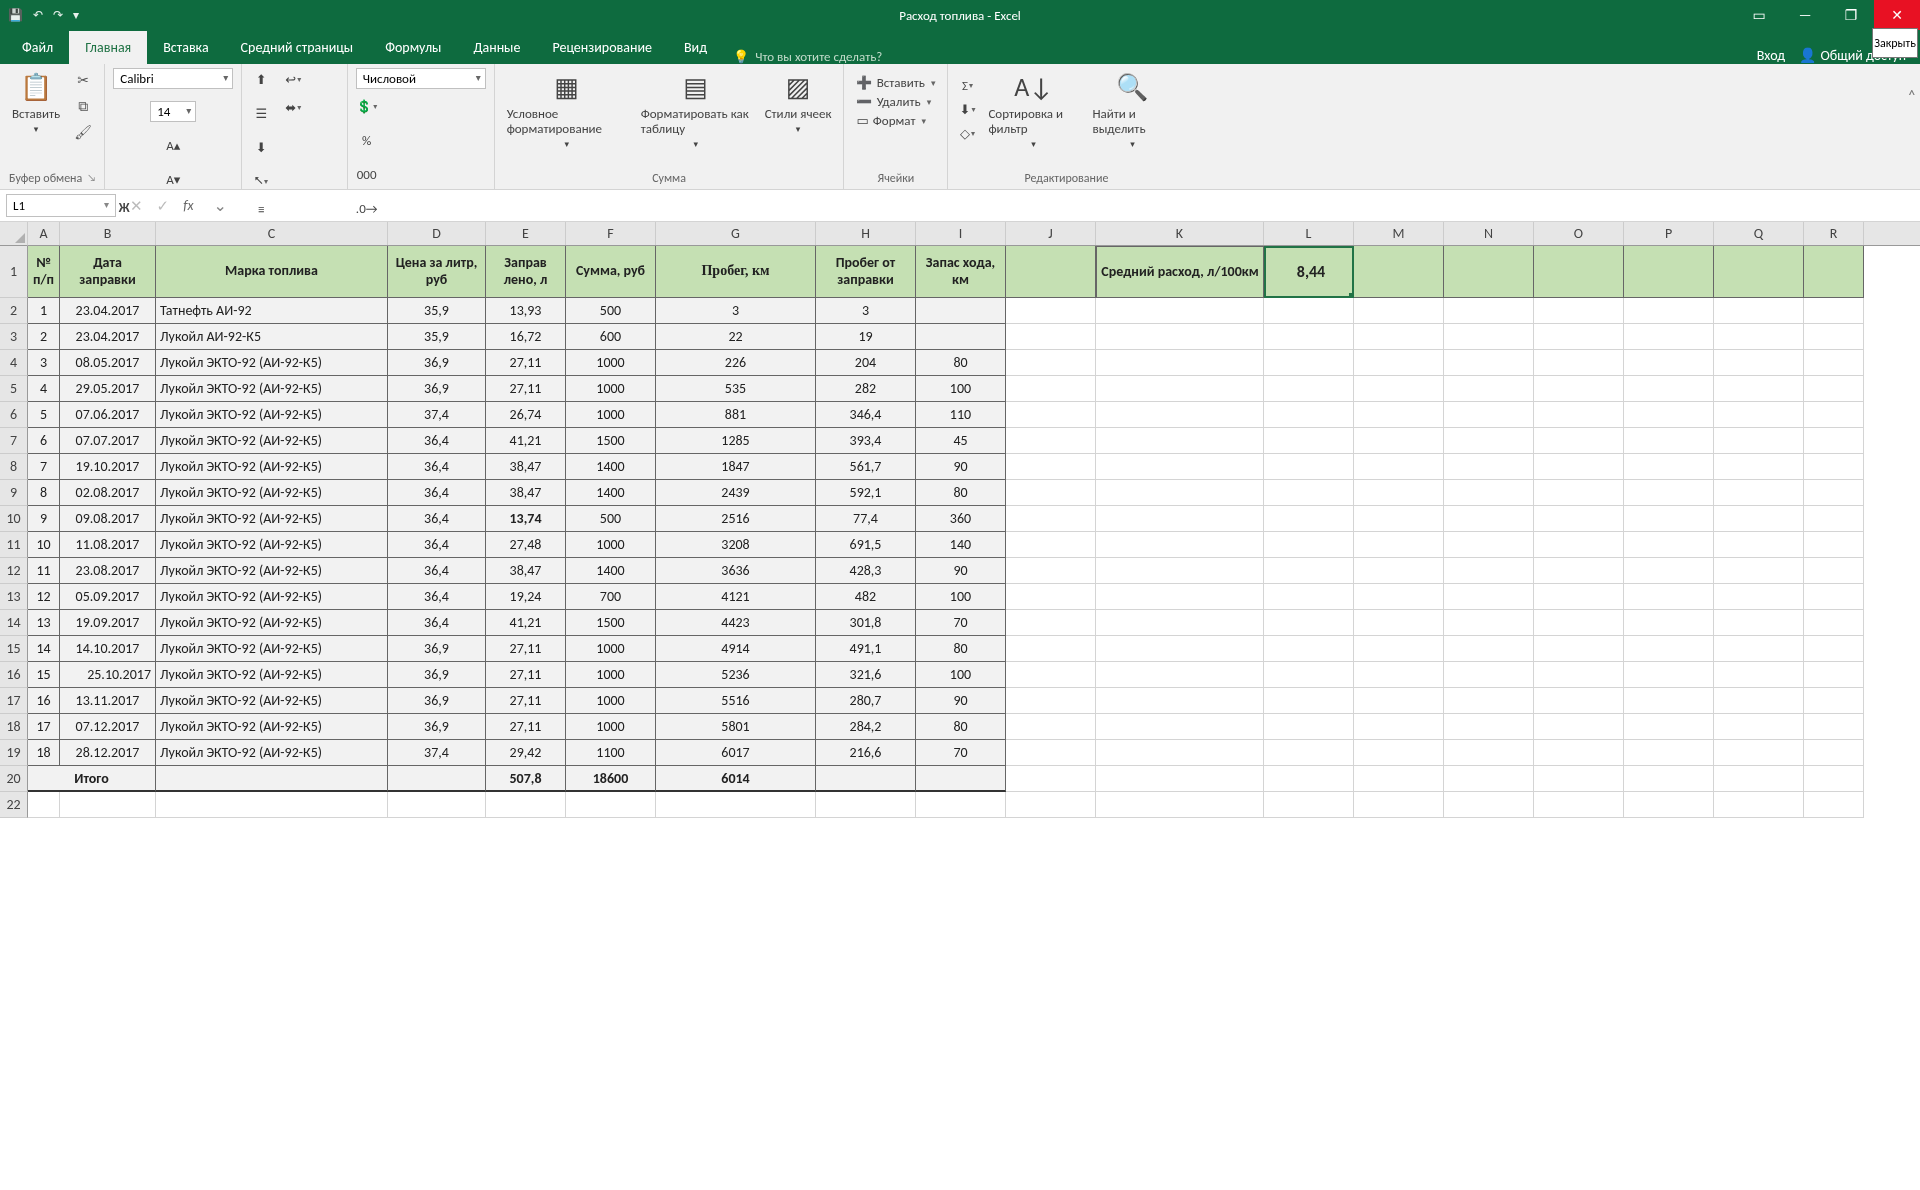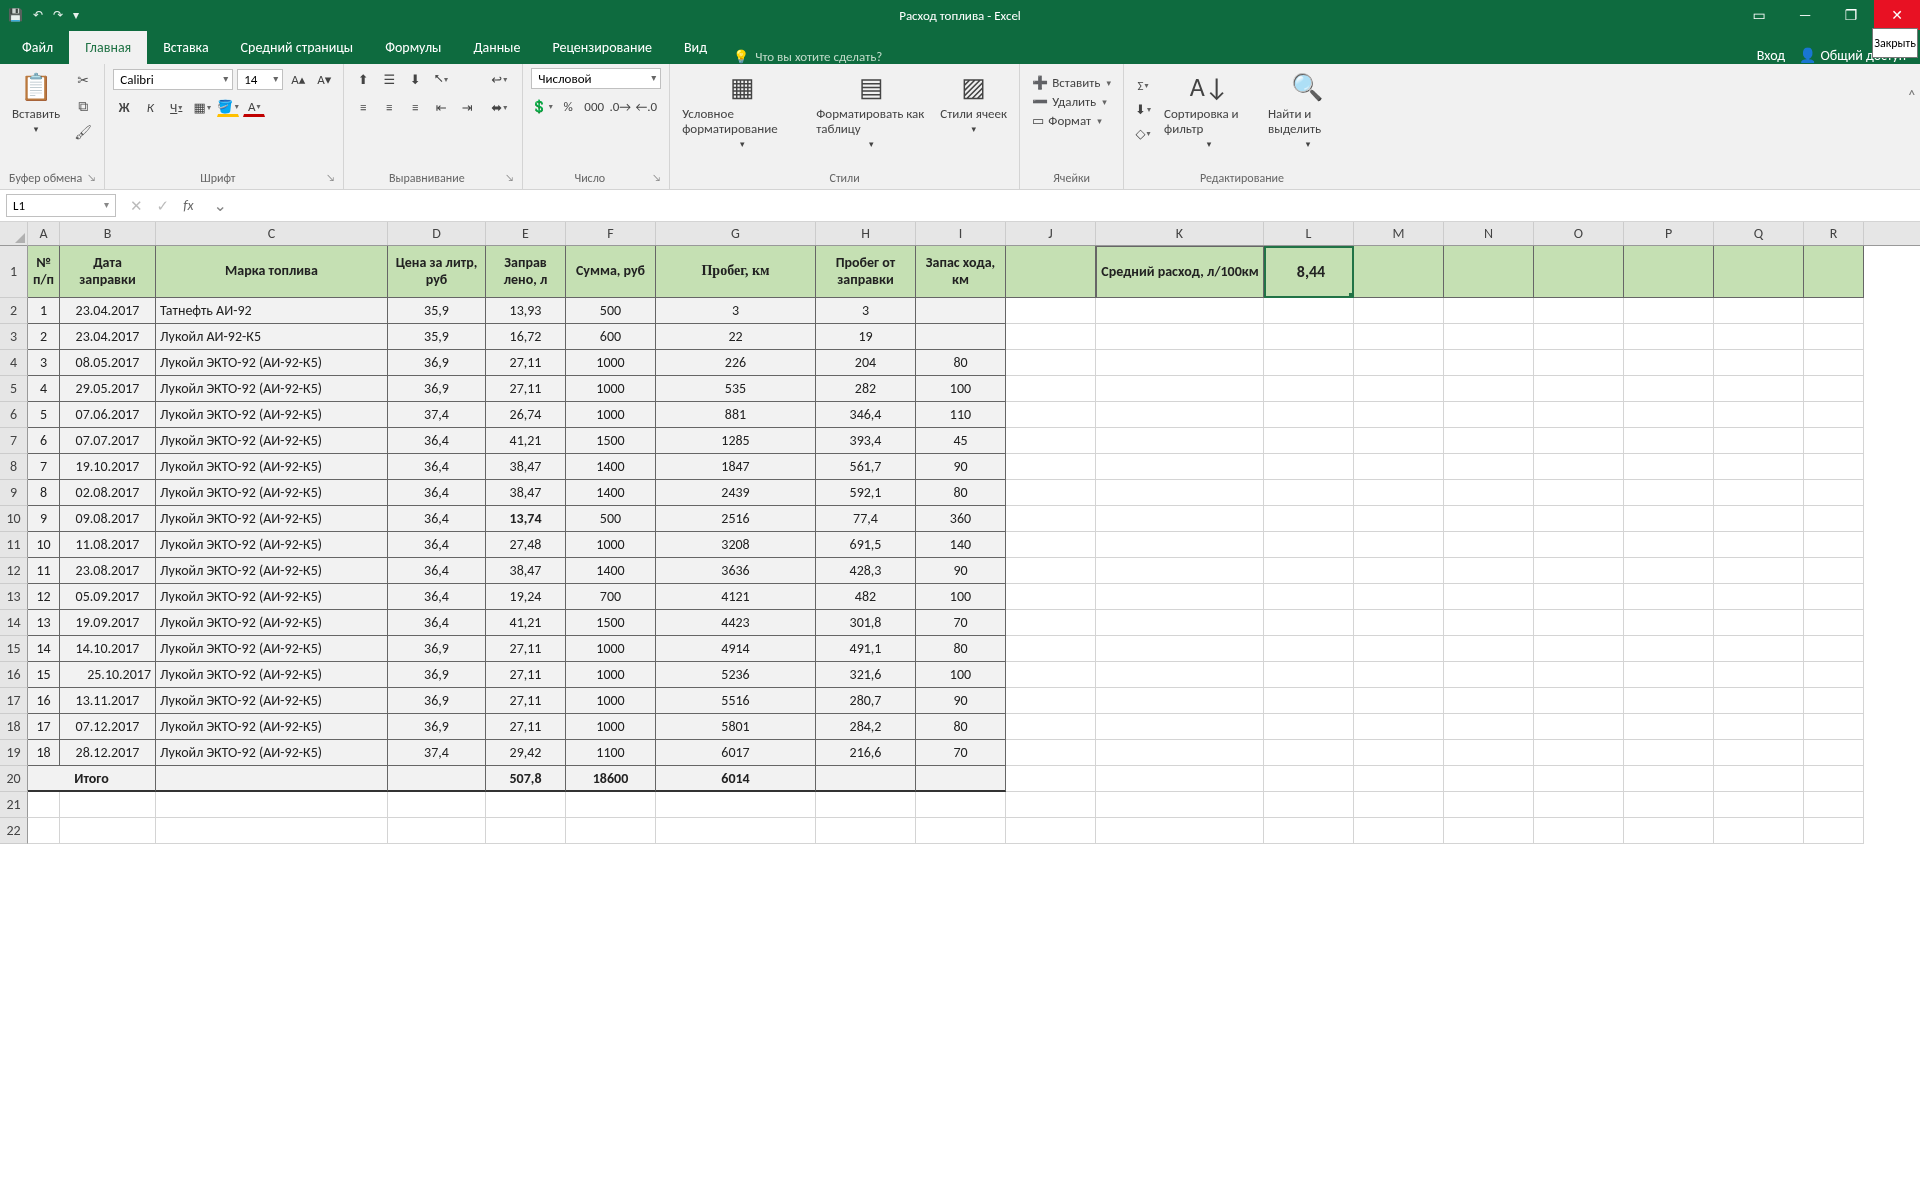--- a/index.html
+++ b/index.html
@@ -27,21 +27,21 @@
 
 .ribbon { background: #f1f1f1; border-bottom: 1px solid #d4d4d4; display: flex; height: 126px; }
 .group { border-right: 1px solid #d4d4d4; padding: 4px 8px 2px; display: flex; flex-direction: column; position: relative; }
 .group-label { text-align: center; font-size: 12px; color: #666; margin-top: auto; padding: 2px 0; }
 .group-label .launcher { float: right; color: #888; font-size: 10px; margin-left: 4px; }
 .group-content { display: flex; align-items: flex-start; gap: 6px; flex: 1; }
 .bigbtn { display: flex; flex-direction: column; align-items: center; gap: 2px; padding: 2px 4px; font-size: 13px; color: #444; cursor: pointer; min-width: 48px; }
 .bigbtn .ic { width: 34px; height: 34px; display: flex; align-items: center; justify-content: center; font-size: 26px; }
 .smallcol { display: flex; flex-direction: column; gap: 2px; }
 .smallbtn { width: 26px; height: 24px; display: flex; align-items: center; justify-content: center; font-size: 14px; cursor: pointer; color: #555; }
-.row { display: flex; align-items: center; gap: 4px; }
+.row { display: flex; align-items: center; gap: 12px; flex-direction: column; }
 .fontbox { border: 1px solid #c0c0c0; background: #fff; font-size: 13px; padding: 2px 18px 2px 6px; position: relative; }
 .fontbox::after { content: "▾"; position: absolute; right: 4px; font-size: 10px; color: #666; }
 .sq { width: 22px; height: 22px; border: 1px solid transparent; display: flex; align-items: center; justify-content: center; font-size: 13px; cursor: pointer; color: #444; }
 .sq.drop::after { content: "▾"; font-size: 8px; margin-left: 1px; color: #666; }
 .colorbar { border-bottom: 3px solid; padding-bottom: 0; height: 19px; }
 .num-fmt { border: 1px solid #c0c0c0; background: #fff; padding: 2px 20px 2px 6px; font-size: 13px; width: 130px; position: relative; }
 .num-fmt::after { content: "▾"; position: absolute; right: 4px; font-size: 10px; color: #666; }
 .txtbtn { display: flex; align-items: center; gap: 4px; font-size: 13px; color: #444; padding: 1px 4px; cursor: pointer; }
 .txtbtn::after { content: "▾"; font-size: 9px; margin-left: 2px; color: #666; }
 
@@ -208,21 +208,21 @@
           <span class="ic">▤</span>
           <span style="max-width:110px">Форматировать как таблицу</span>
           <span style="font-size:9px">▾</span>
         </div>
       <div class="bigbtn">
           <span class="ic">▨</span>
           <span>Стили ячеек</span>
           <span style="font-size:9px">▾</span>
         </div>
     </div>
-    <div class="group-label">Стили</div>
+    <div class="group-label">Сумма</div>
   </div>
 
   <div class="group">
     <div class="group-content" style="flex-direction:column;gap:2px;padding-top:6px;">
       <div class="txtbtn">
           <span>➕</span>
           <span>Вставить</span>
         </div>
       <div class="txtbtn">
           <span>➖</span>
@@ -704,41 +704,20 @@
         <div class="cell " style="width: 168px;"></div>
         <div class="cell " style="width: 90px;"></div>
         <div class="cell " style="width: 90px;"></div>
         <div class="cell " style="width: 90px;"></div>
         <div class="cell " style="width: 90px;"></div>
         <div class="cell " style="width: 90px;"></div>
         <div class="cell " style="width: 90px;"></div>
         <div class="cell " style="width: 60px;"></div>
       </div>
       <div class="row-r ">
-        <div class="rh">21</div>
-        <div class="cell " style="width: 32px;"></div>
-        <div class="cell " style="width: 96px;"></div>
-        <div class="cell " style="width: 232px;"></div>
-        <div class="cell " style="width: 98px;"></div>
-        <div class="cell " style="width: 80px;"></div>
-        <div class="cell " style="width: 90px;"></div>
-        <div class="cell " style="width: 160px;"></div>
-        <div class="cell " style="width: 100px;"></div>
-        <div class="cell " style="width: 90px;"></div>
-        <div class="cell " style="width: 90px;"></div>
-        <div class="cell " style="width: 168px;"></div>
-        <div class="cell " style="width: 90px;"></div>
-        <div class="cell " style="width: 90px;"></div>
-        <div class="cell " style="width: 90px;"></div>
-        <div class="cell " style="width: 90px;"></div>
-        <div class="cell " style="width: 90px;"></div>
-        <div class="cell " style="width: 90px;"></div>
-        <div class="cell " style="width: 60px;"></div>
-      </div>
-      <div class="row-r ">
         <div class="rh">22</div>
         <div class="cell " style="width: 32px;"></div>
         <div class="cell " style="width: 96px;"></div>
         <div class="cell " style="width: 232px;"></div>
         <div class="cell " style="width: 98px;"></div>
         <div class="cell " style="width: 80px;"></div>
         <div class="cell " style="width: 90px;"></div>
         <div class="cell " style="width: 160px;"></div>
         <div class="cell " style="width: 100px;"></div>
         <div class="cell " style="width: 90px;"></div>

